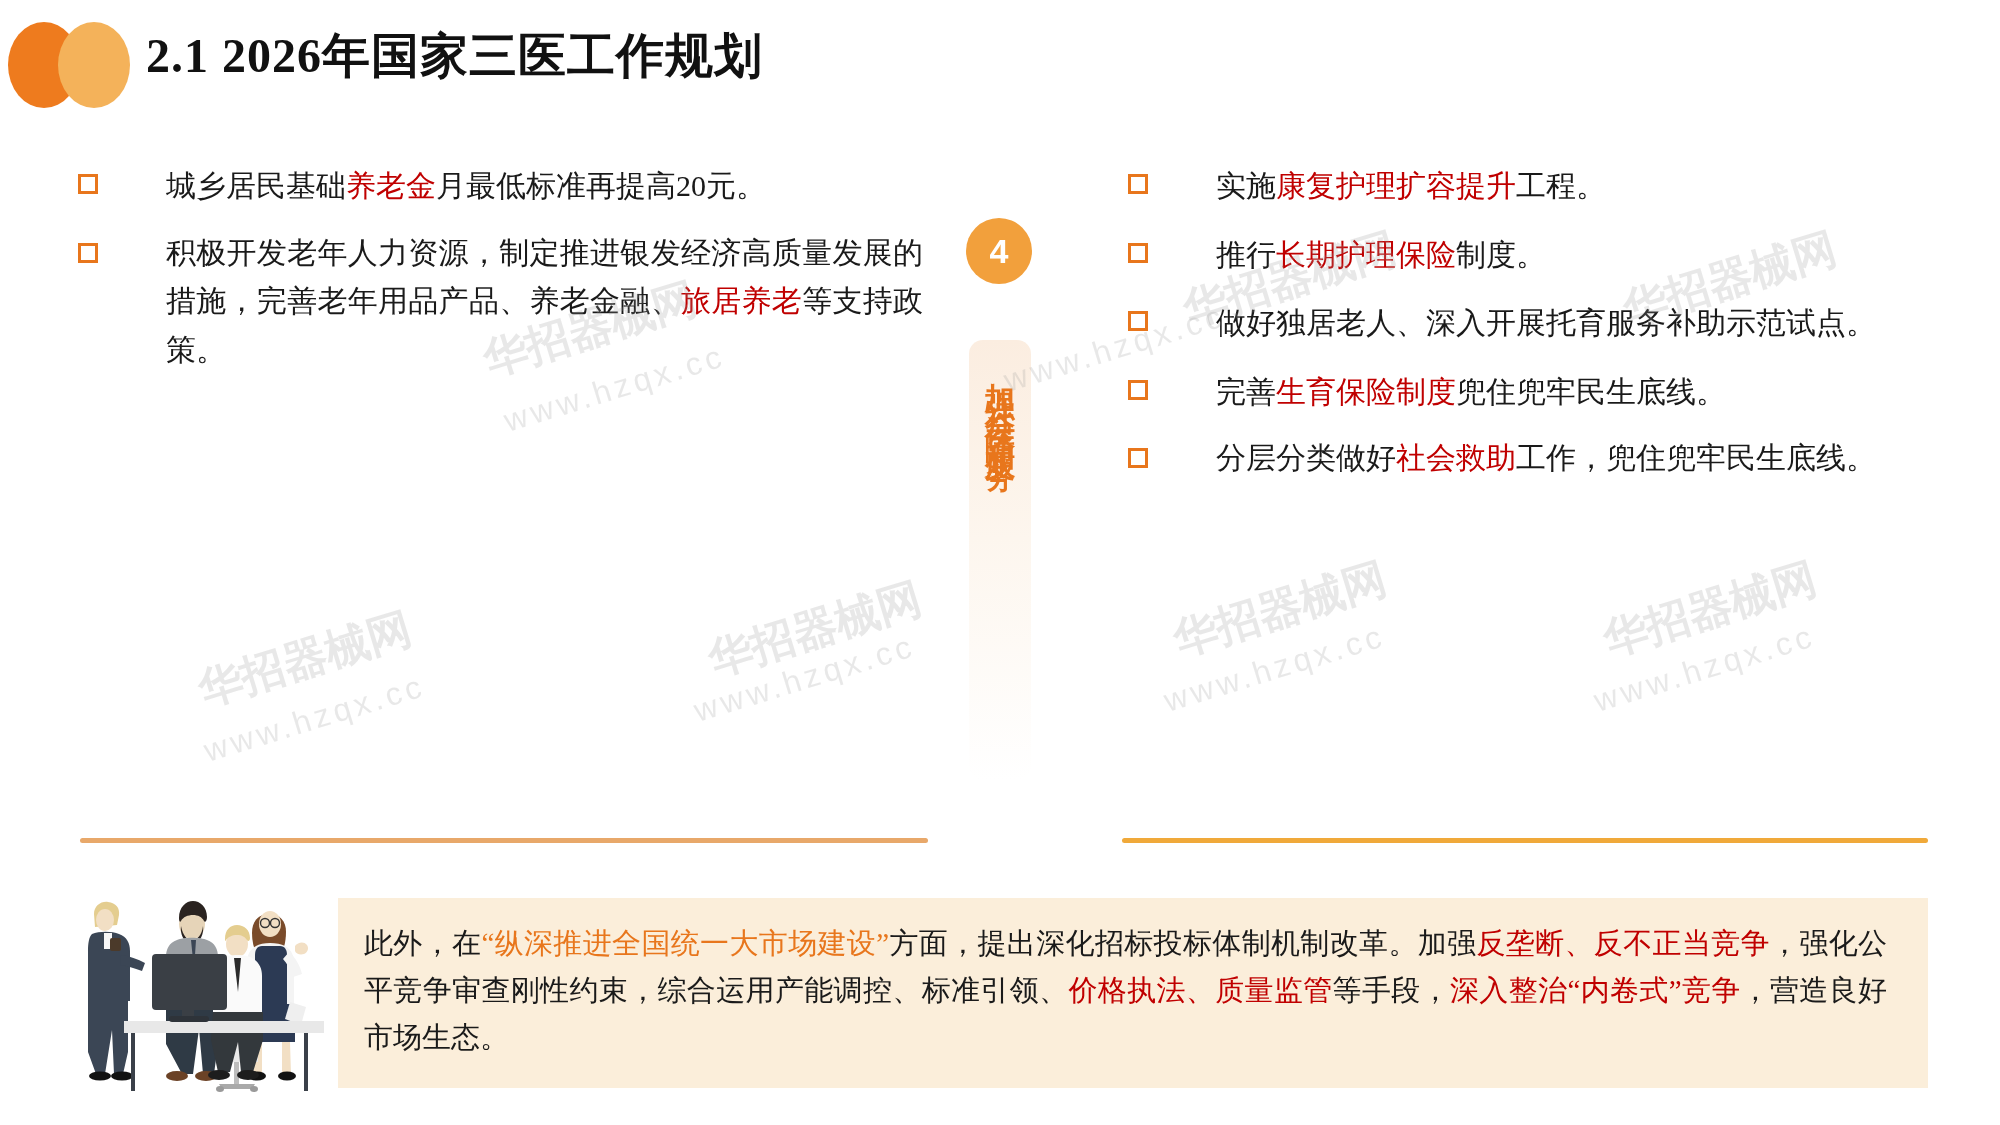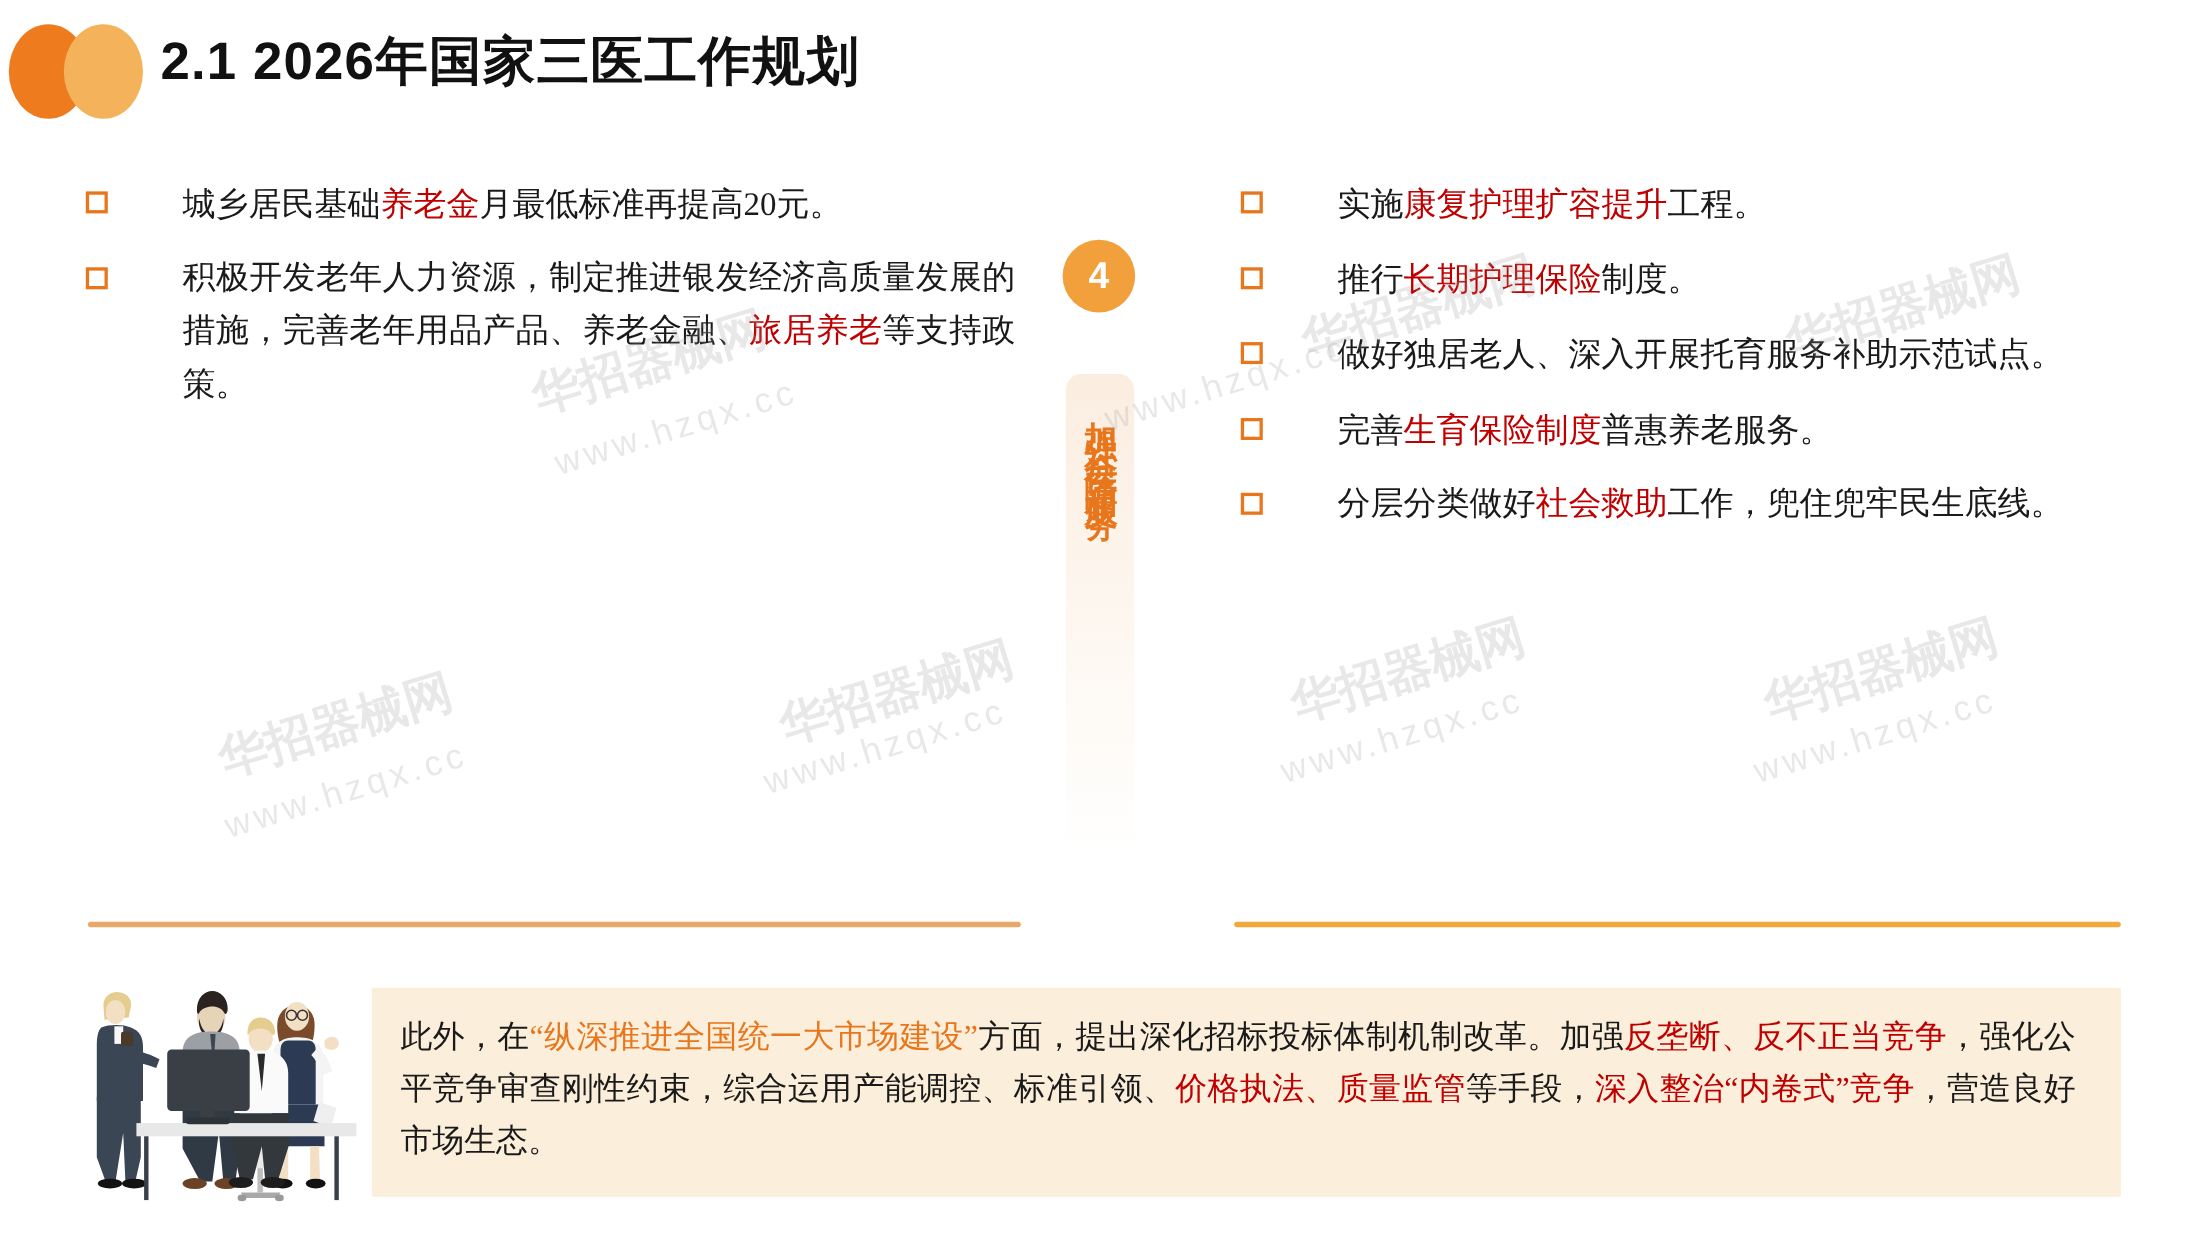--- a/index.html
+++ b/index.html
@@ -18,21 +18,21 @@
   
   .header { position: absolute; left: 0; top: 0; width: 100%; height: 118px; }
   .logo-wrap { position: absolute; left: 8px; top: 22px; width: 128px; height: 86px; }
   .logo-dot { position: absolute; top: 0; width: 72px; height: 86px; border-radius: 50%; }
   .logo-dot.a { left: 0;  background: #EE7B1E; }
   .logo-dot.b { left: 50px; background: #F4B25A; }
   .slide-title {
     position: absolute; left: 146px; top: 24px;
     font-size: 48px; font-weight: 700; color: #111111;
     letter-spacing: 1px; white-space: nowrap;
-    font-family: Liberation Sans, sans-serif;
+    font-family: Liberation Serif, serif;
   }
 
   
   .col {
     position: absolute; top: 162px;
     font-size: 30px; line-height: 1.62; color: #1a1a1a;
   }
   .col-left  { left: 78px;  width: 845px; }
   .col-right { left: 1128px; width: 800px; }
 
@@ -133,21 +133,21 @@
       <div class="bullet-row">
         <div class="bullet-mark"></div>
         <div class="bullet-text"><span>推行</span><span class="hl-red">长期护理保险</span><span>制度。</span></div>
       </div>
       <div class="bullet-row">
         <div class="bullet-mark"></div>
         <div class="bullet-text"><span>做好独居老人、深入开展托育服务补助示范试点。</span></div>
       </div>
       <div class="bullet-row">
         <div class="bullet-mark"></div>
-        <div class="bullet-text"><span>完善</span><span class="hl-red">生育保险制度</span><span>普惠养老服务。</span></div>
+        <div class="bullet-text"><span>完善</span><span class="hl-red">生育保险制度</span><span>兜住兜牢民生底线。</span></div>
       </div>
       <div class="bullet-row">
         <div class="bullet-mark"></div>
         <div class="bullet-text"><span>分层分类做好</span><span class="hl-red">社会救助</span><span>工作，兜住兜牢民生底线。</span></div>
       </div>
     </div>
 
   <div class="rule rule-left"></div>
   <div class="rule rule-right"></div>
 

